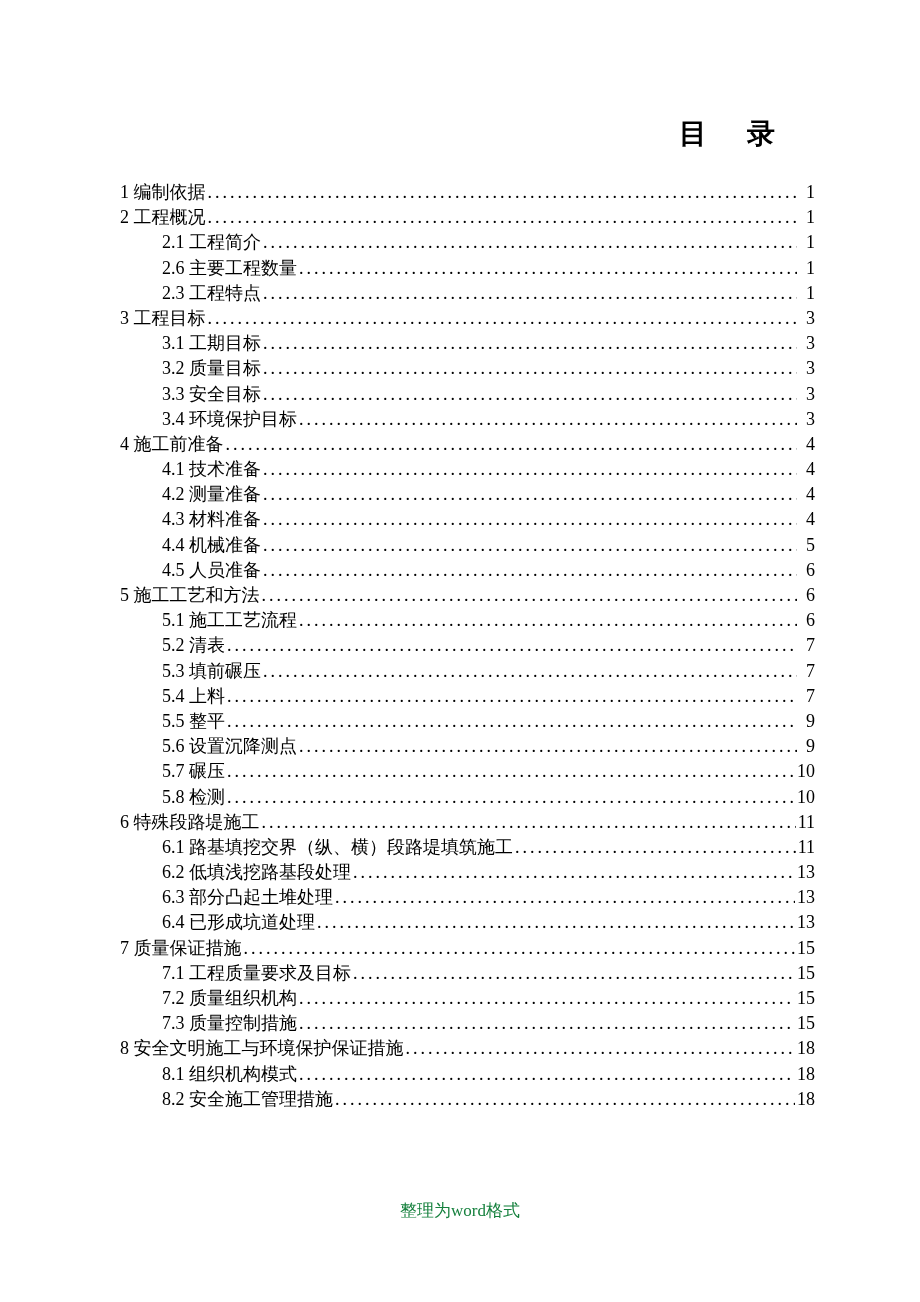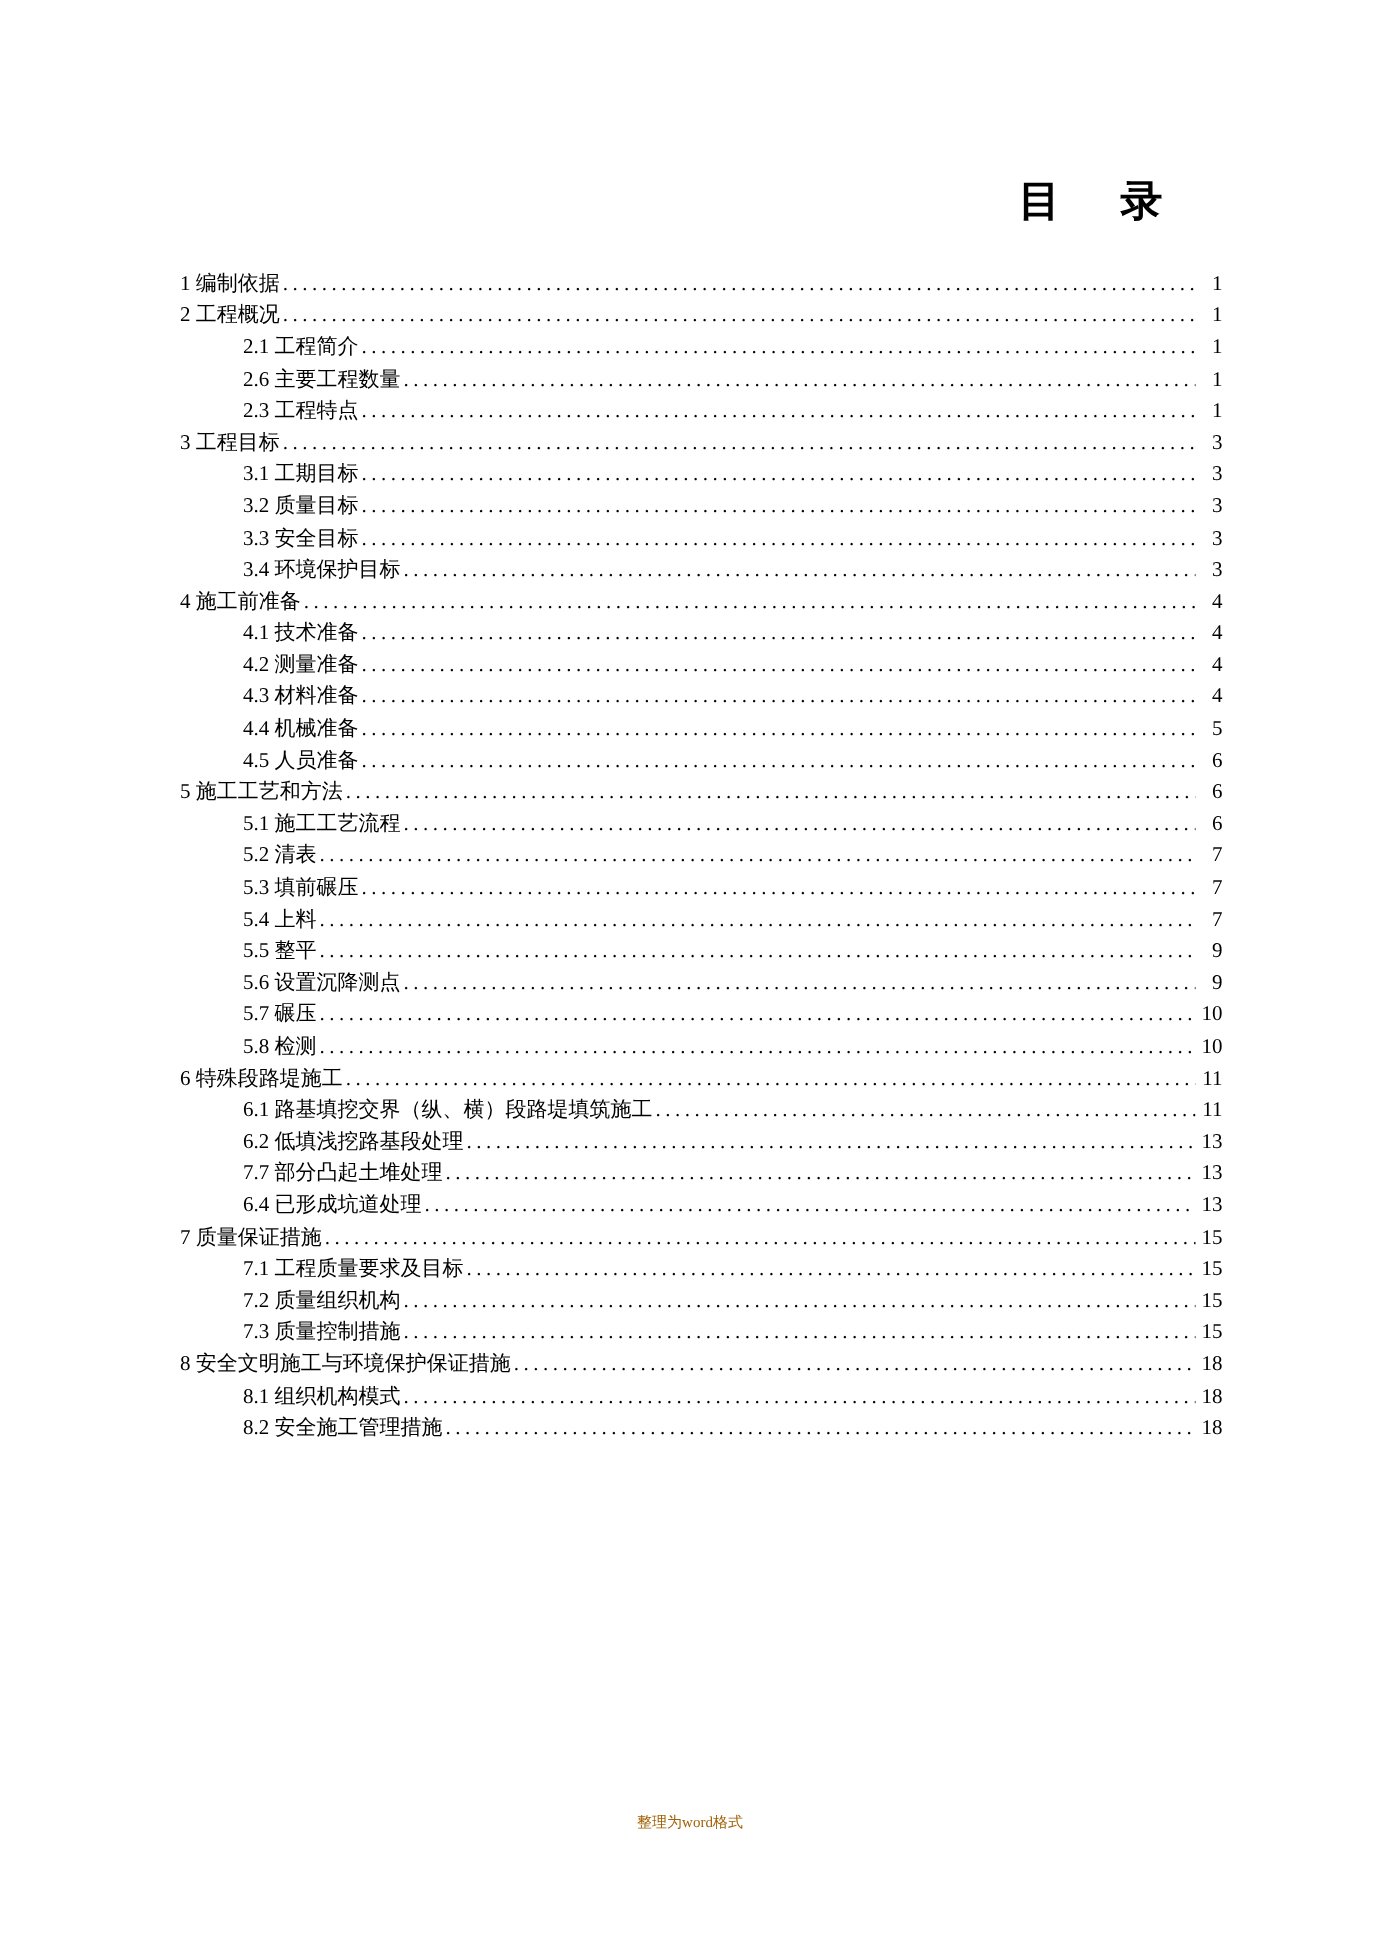--- a/index.html
+++ b/index.html
@@ -19,21 +19,21 @@
     }
     .title {
       text-align: right;
       font-size: 28px;
       font-weight: bold;
       letter-spacing: 40px;
       margin-bottom: 30px;
       padding-left: 40px;
     }
     .toc {
-      font-size: 14px;
+      font-size: 18px;
       line-height: 1.0;
     }
     .toc-row {
       display: flex;
       align-items: baseline;
       white-space: nowrap;
       margin-bottom: 7.2px;
     }
     .toc-row.level-0 {
       padding-left: 0;
@@ -58,22 +58,22 @@
       flex-shrink: 0;
       min-width: 16px;
       text-align: right;
     }
     .footer {
       position: absolute;
       bottom: 80px;
       left: 0;
       right: 0;
       text-align: center;
-      font-size: 10px;
-      color: #a16207;
+      font-size: 17px;
+      color: #15803d;
       font-family: "SimSun", "宋体", serif;
     }
     .footer .word-text {
       font-family: "Times New Roman", serif;
     }
   </style>
 </head>
 <body>
 
 <div class="page">
@@ -213,21 +213,21 @@
         <span class="toc-label">6.1 路基填挖交界（纵、横）段路堤填筑施工</span>
         <span class="toc-dots"></span>
         <span class="toc-page">11</span>
       </div>
       <div class="toc-row level-1">
         <span class="toc-label">6.2 低填浅挖路基段处理</span>
         <span class="toc-dots"></span>
         <span class="toc-page">13</span>
       </div>
       <div class="toc-row level-1">
-        <span class="toc-label">7.7  部分凸起土堆处理</span>
+        <span class="toc-label">6.3  部分凸起土堆处理</span>
         <span class="toc-dots"></span>
         <span class="toc-page">13</span>
       </div>
       <div class="toc-row level-1">
         <span class="toc-label">6.4 已形成坑道处理</span>
         <span class="toc-dots"></span>
         <span class="toc-page">13</span>
       </div>
       <div class="toc-row level-0">
         <span class="toc-label">7 质量保证措施</span>

